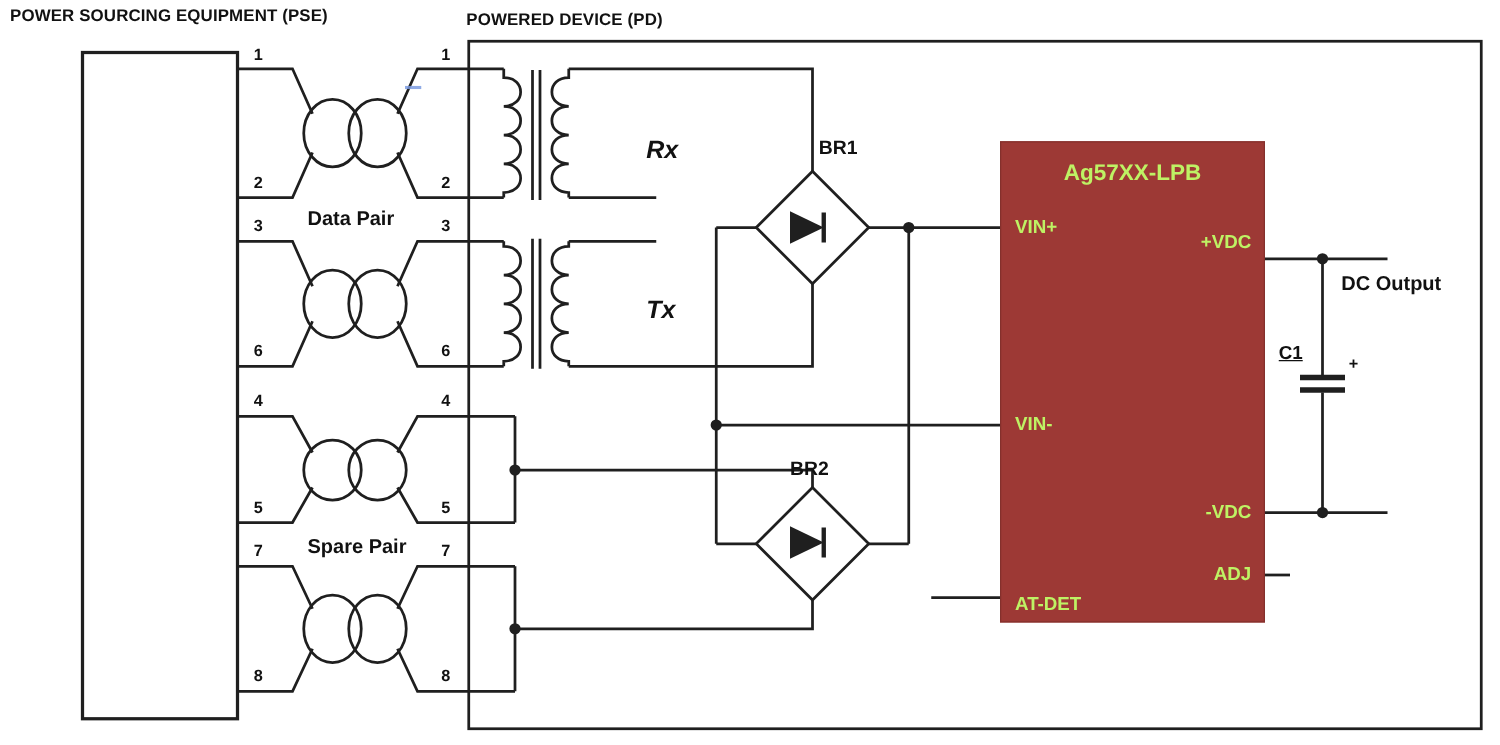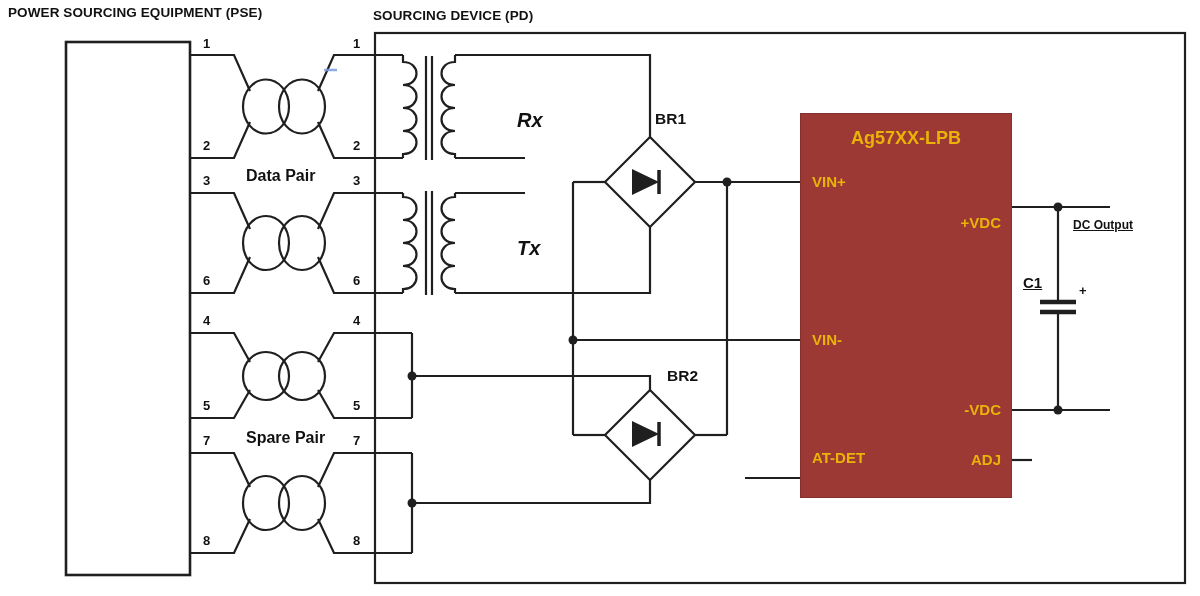--- a/index.html
+++ b/index.html
@@ -10,27 +10,27 @@
   }
   .wires{position:absolute;left:0;top:0;z-index:1;}
   .lbl{position:absolute;white-space:nowrap;line-height:1.15;z-index:3;}
   .title{font-size:13.5px;letter-spacing:.1px;}
   .pin{font-size:13px;}
   .pairlbl{font-size:16px;}
   .coil{font-size:20px;font-style:italic;}
   .brlbl{font-size:15.5px;}
   .caplbl{font-size:15px;text-decoration:underline;}
   .pluslbl{font-size:13px;}
-  .dcout{font-size:12px;text-decoration:underline;}
+  .dcout{font-size:16px;}
   .chip{
     position:absolute;left:800px;top:113px;width:212px;height:385px;
     background:#9d3935;border:1px solid #84302c;box-sizing:border-box;
     color:#f7f3ee;z-index:2;
   }
-  .chip .lbl{color:#eab308;}
+  .chip .lbl{color:#bef264;}
   .chip-title{left:0;top:14px;width:100%;text-align:center;font-size:18px;}
   .chip-pin{font-size:15px;}
 </style>
 </head>
 <body>
 
 <div class="canvas">
 
   <svg class="wires" width="1200" height="596" viewBox="0 0 1200 596">
     <g stroke="#1f1f1f" stroke-width="2.2" fill="none">
@@ -136,21 +136,21 @@
       <circle cx="727" cy="182" r="4.5"></circle>
       <circle cx="573" cy="340" r="4.5"></circle>
       <circle cx="412" cy="376" r="4.5"></circle>
       <circle cx="412" cy="503" r="4.5"></circle>
       <circle cx="1058" cy="207" r="4.5"></circle>
       <circle cx="1058" cy="410" r="4.5"></circle>
     </g>
   </svg>
 
   <div class="lbl title" style="left:8px;top:5px">POWER SOURCING EQUIPMENT (PSE)</div>
-  <div class="lbl title" style="left:373px;top:8px">SOURCING DEVICE (PD)</div>
+  <div class="lbl title" style="left:373px;top:8px">POWERED DEVICE (PD)</div>
 
   <div class="lbl pin" style="left:203px;top:37px">1</div>
   <div class="lbl pin" style="left:203px;top:139px">2</div>
   <div class="lbl pin" style="left:203px;top:174px">3</div>
   <div class="lbl pin" style="left:203px;top:274px">6</div>
   <div class="lbl pin" style="left:203px;top:314px">4</div>
   <div class="lbl pin" style="left:203px;top:399px">5</div>
   <div class="lbl pin" style="left:203px;top:434px">7</div>
   <div class="lbl pin" style="left:203px;top:534px">8</div>
 
@@ -163,28 +163,28 @@
   <div class="lbl pin" style="left:353px;top:434px">7</div>
   <div class="lbl pin" style="left:353px;top:534px">8</div>
 
   <div class="lbl pairlbl" style="left:246px;top:167px">Data Pair</div>
   <div class="lbl pairlbl" style="left:246px;top:429px">Spare Pair</div>
 
   <div class="lbl coil" style="left:517px;top:109px">Rx</div>
   <div class="lbl coil" style="left:517px;top:237px">Tx</div>
 
   <div class="lbl brlbl" style="left:655px;top:110px">BR1</div>
-  <div class="lbl brlbl" style="left:667px;top:367px">BR2</div>
+  <div class="lbl brlbl" style="left:632px;top:367px">BR2</div>
 
   <div class="chip">
     <div class="lbl chip-title">Ag57XX-LPB</div>
     <div class="lbl chip-pin" style="left:11px;top:59px">VIN+</div>
     <div class="lbl chip-pin" style="left:11px;top:217px">VIN-</div>
-    <div class="lbl chip-pin" style="left:11px;top:335px">AT-DET</div>
-    <div class="lbl chip-pin" style="right:10px;top:100px;text-align:right">+VDC</div>
+    <div class="lbl chip-pin" style="left:11px;top:361px">AT-DET</div>
+    <div class="lbl chip-pin" style="right:10px;top:71px;text-align:right">+VDC</div>
     <div class="lbl chip-pin" style="right:10px;top:287px;text-align:right">-VDC</div>
     <div class="lbl chip-pin" style="right:10px;top:337px;text-align:center">ADJ</div>
   </div>
 
   <div class="lbl caplbl" style="left:1023px;top:274px">C1</div>
   <div class="lbl pluslbl" style="left:1079px;top:284px">+</div>
   <div class="lbl dcout" style="left:1073px;top:219px">DC Output</div>
 
 </div>
 

